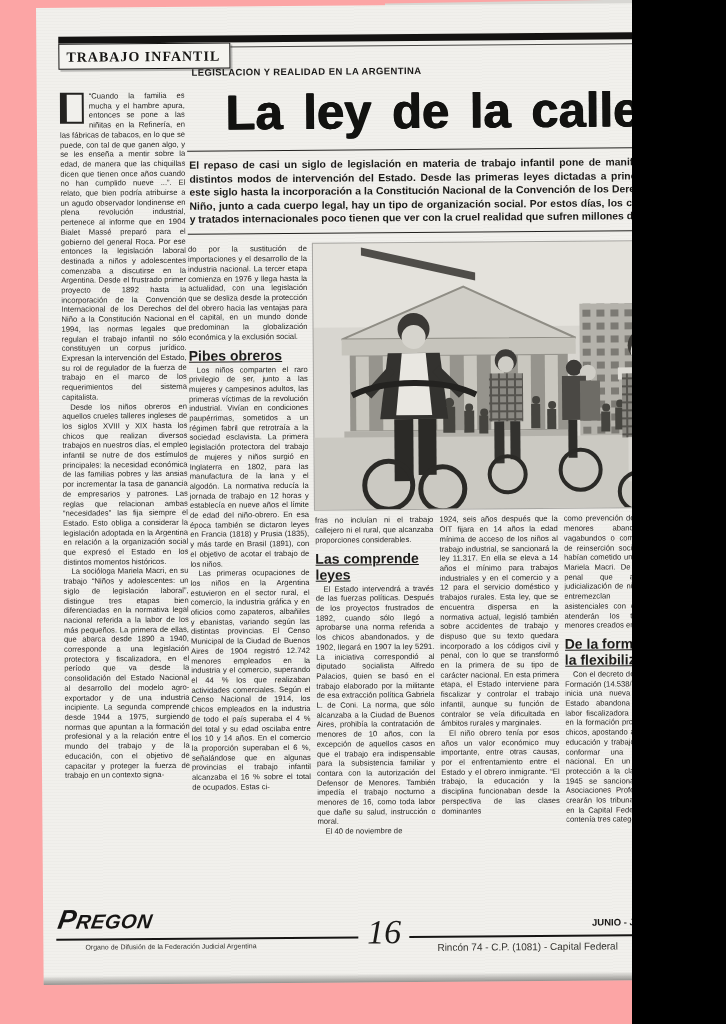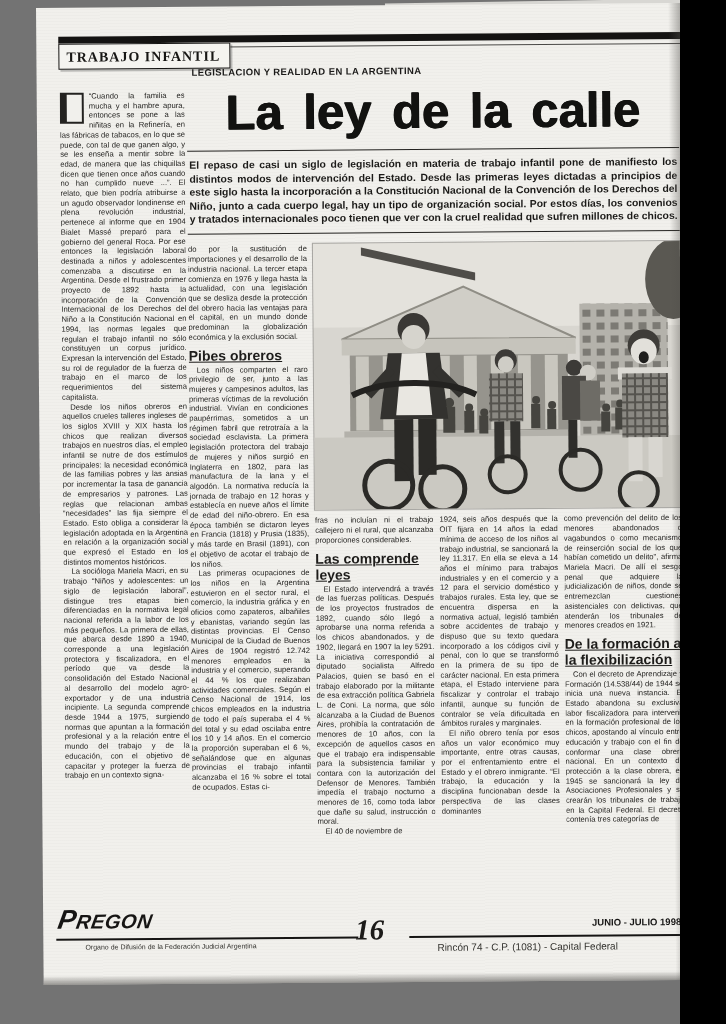--- a/index.html
+++ b/index.html
@@ -1,16 +1,16 @@
 <!DOCTYPE html>
 <html><head>
 <meta charset="utf-8">
 <style>
   html,body{margin:0;padding:0;background:#000;}
-  .stage{position:relative;width:680px;height:1024px;background:#737373;overflow:hidden;
+  .stage{position:relative;width:632px;height:1024px;background:#fca5a5;overflow:hidden;
          font-family:"Liberation Sans",sans-serif;}
   .top-sliver{position:absolute;left:385px;top:1px;width:310px;height:8px;background:#d8d7d3;
               transform:rotate(-0.9deg);z-index:1;}
   .page{position:absolute;left:36px;top:8px;width:652px;height:977px;background:#f1f0ec;
         transform:rotate(-0.45deg);transform-origin:top left;z-index:2;
         background-image:repeating-linear-gradient(0deg,rgba(0,0,0,0.015) 0 1px,transparent 1px 3px);}
   .page::after{content:'';position:absolute;right:0;top:0;bottom:0;width:20px;
         background:linear-gradient(to right,rgba(0,0,0,0),rgba(80,78,74,0.45) 65%,rgba(35,34,32,0.75));}
   .page::before{content:'';position:absolute;left:0;right:0;bottom:0;height:9px;
         background:linear-gradient(to bottom,rgba(0,0,0,0),rgba(60,58,55,0.5));}
@@ -46,22 +46,22 @@
         box-shadow:0 0 0 1px rgba(60,58,55,0.4);}
   .cols3{display:flex;gap:6px;margin-top:6px;height:350px;}
   .cols3 .colbody{flex:1;}
 
   .f-logo{position:absolute;left:15px;top:897px;font-style:italic;font-weight:900;font-size:20px;
         letter-spacing:0.5px;color:#161514;transform:skewX(-10deg);}
   .f-logo::first-letter{font-size:27px;}
   .f-rule-left{position:absolute;left:13px;top:931px;width:302px;height:2px;background:#161514;}
   .f-rule-right{position:absolute;left:366px;top:931px;width:272px;height:2px;background:#161514;}
   .f-organ{position:absolute;left:42px;top:936px;font-size:7px;color:#34332f;}
-  .f-num{position:absolute;left:312px;top:908px;font-family:"Liberation Serif",serif;
-        font-style:italic;font-weight:bold;font-size:29px;color:#1c1b19;}
+  .f-num{position:absolute;left:324px;top:908px;font-family:"Liberation Serif",serif;
+        font-style:italic;font-weight:normal;font-size:34px;color:#1c1b19;}
   .f-address{position:absolute;left:394px;top:937px;font-size:10px;color:#34332f;}
   .f-date{position:absolute;left:462px;top:913px;width:176px;text-align:right;font-weight:bold;
         font-size:9.5px;color:#161514;}
 </style>
 </head>
 <body>
 
 <div class="stage">
   <div class="top-sliver"></div>
 

